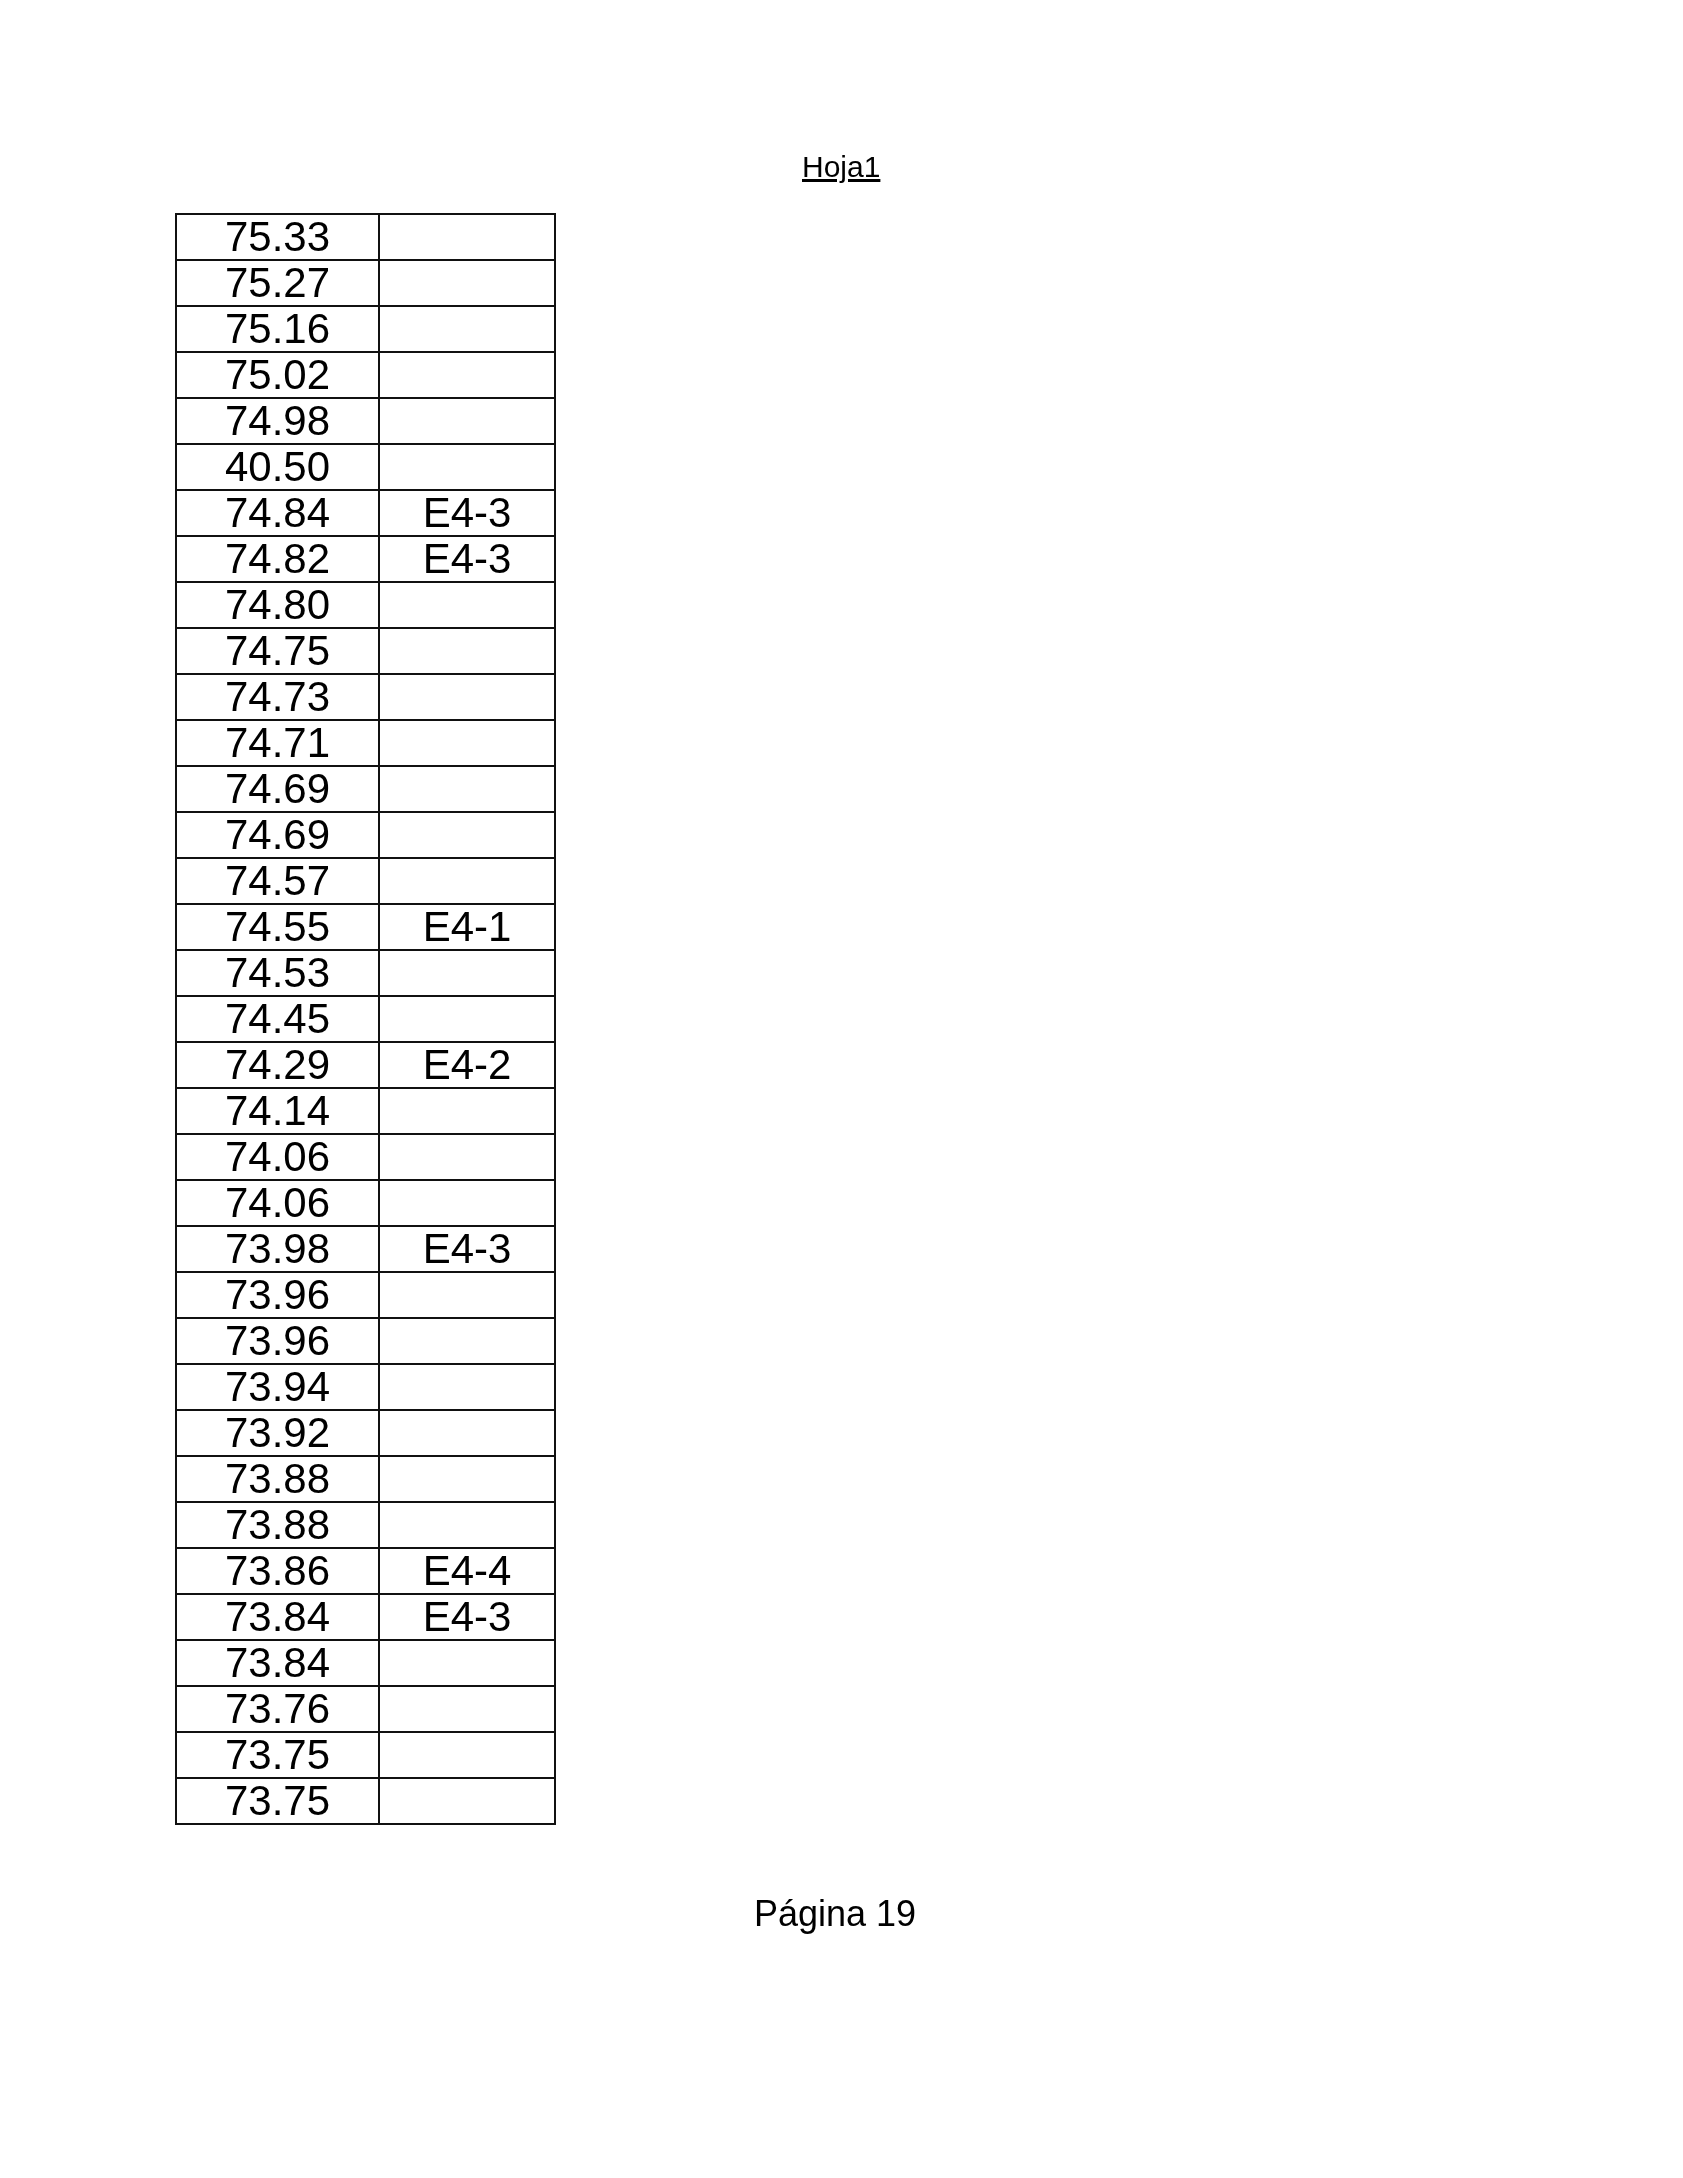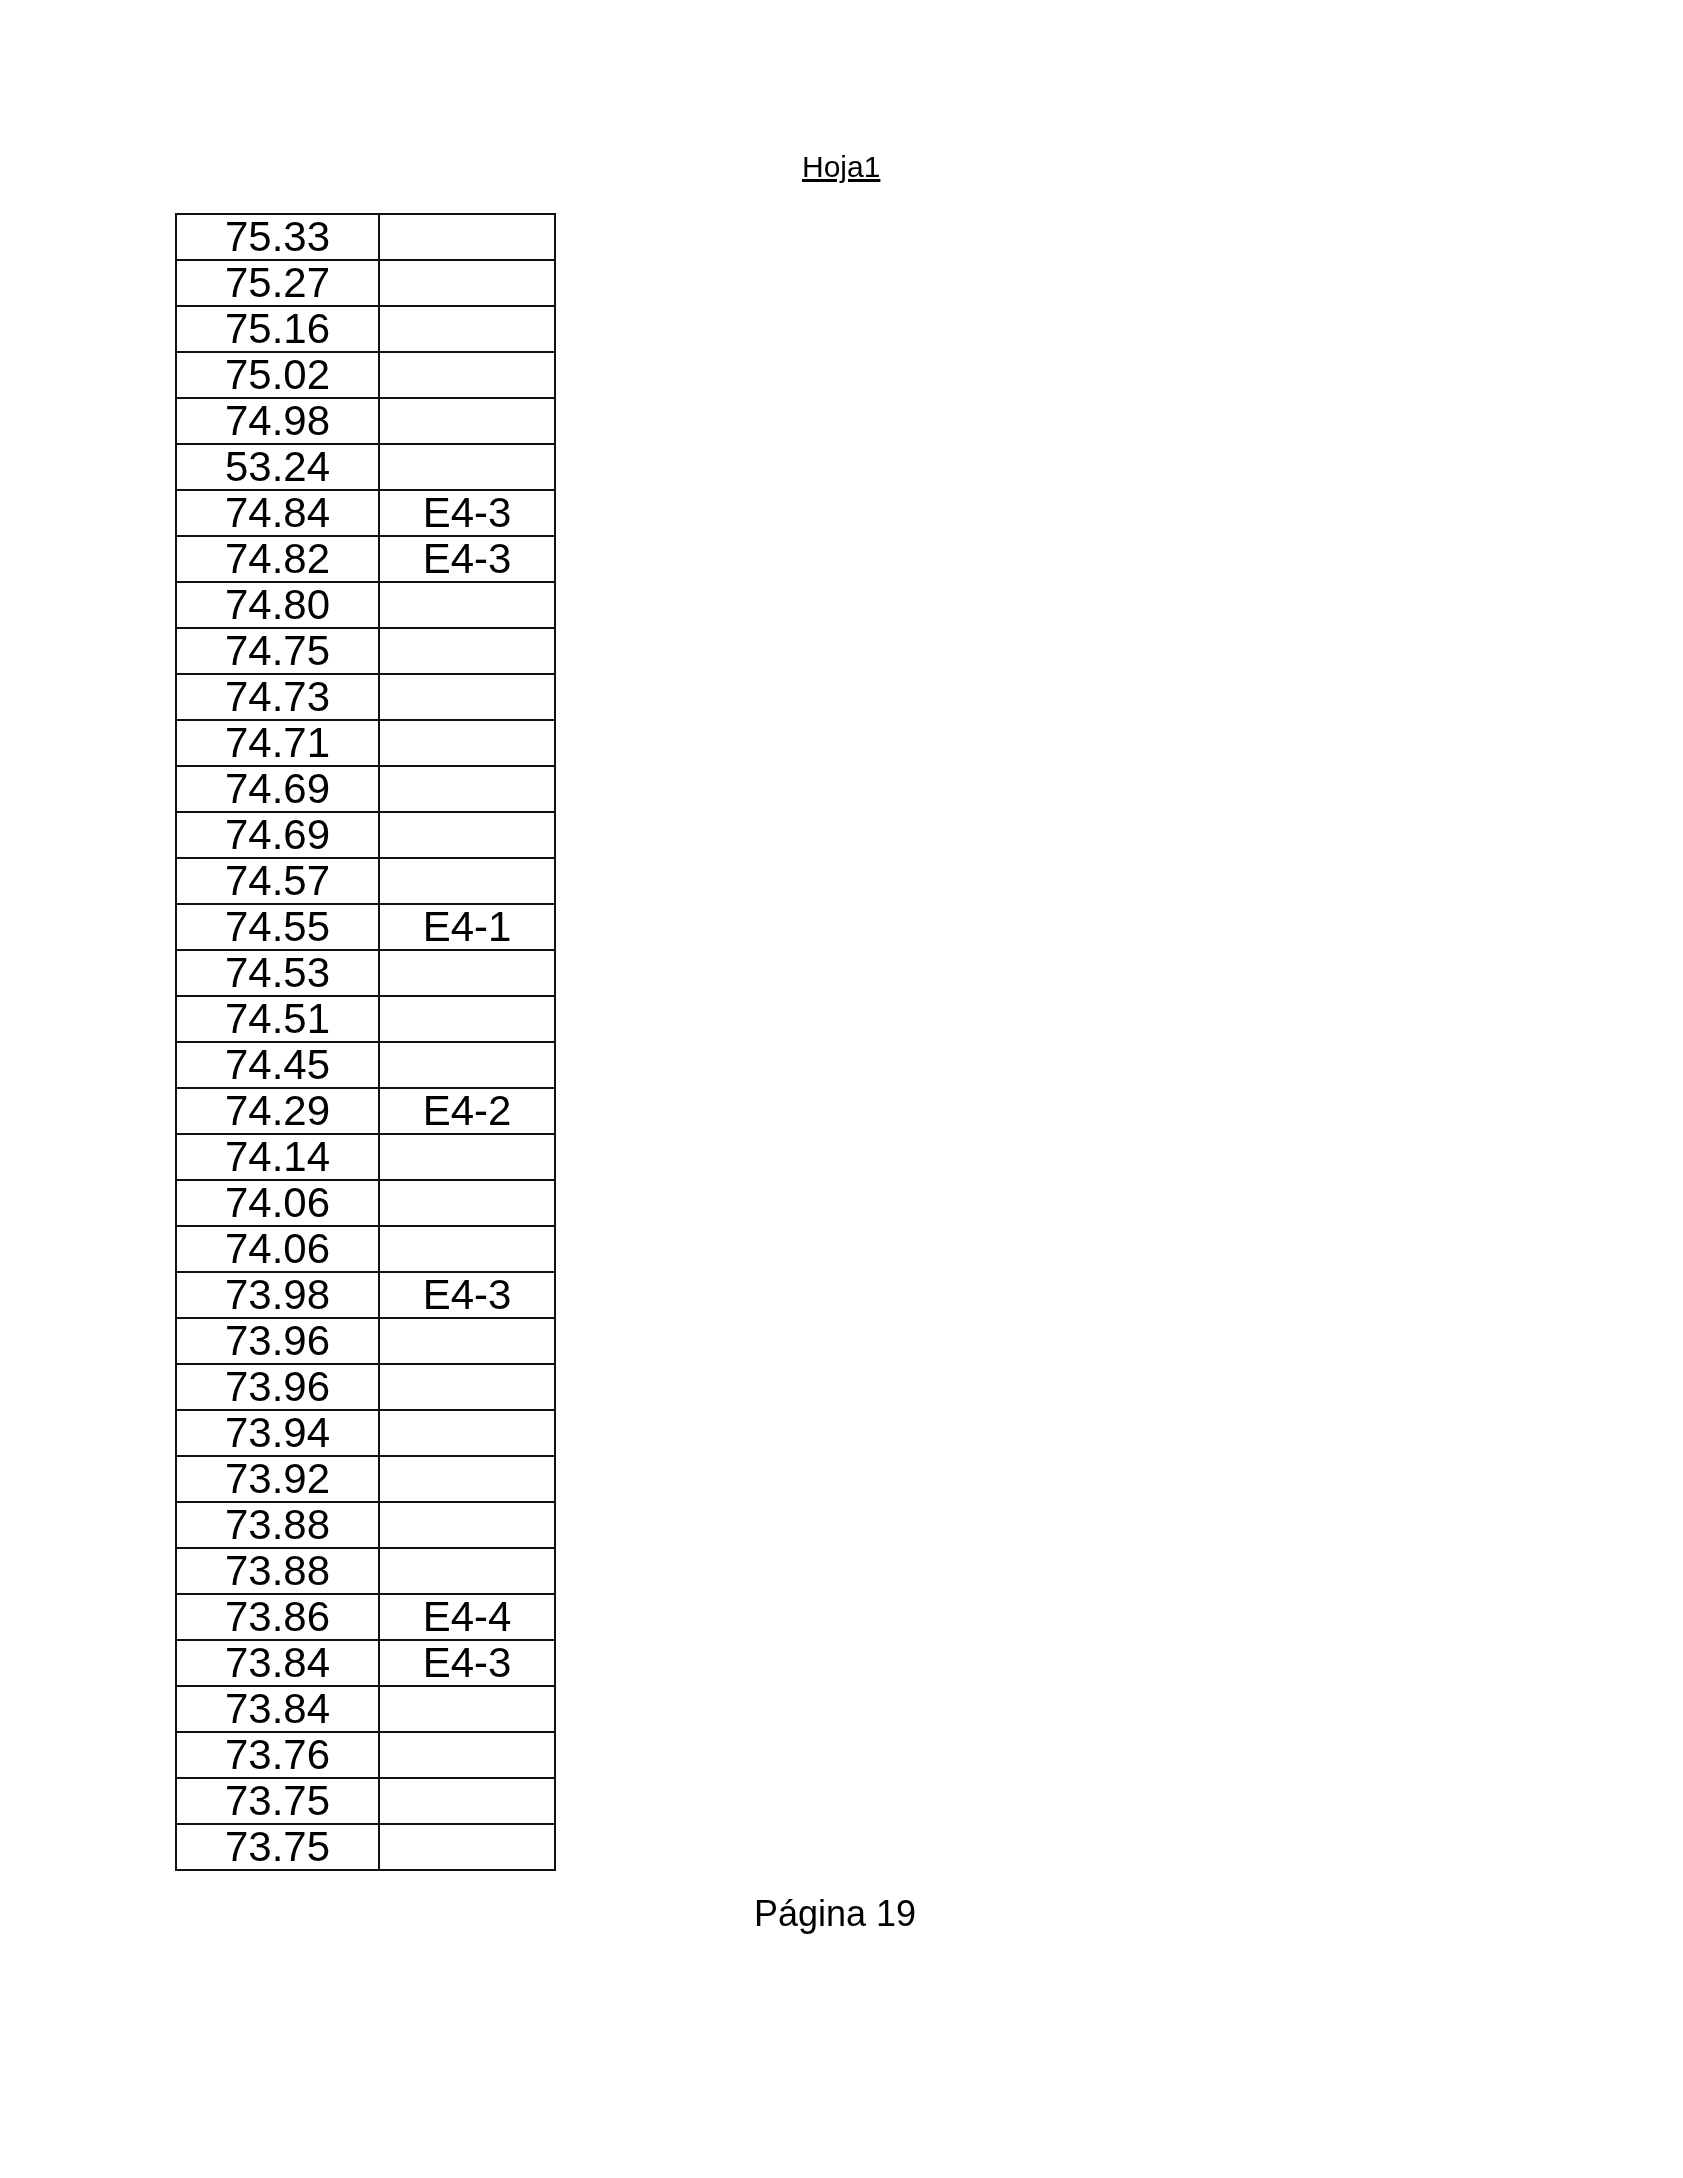--- a/index.html
+++ b/index.html
@@ -79,21 +79,21 @@
       </tr>
     <tr>
         <td>75.02</td>
         <td></td>
       </tr>
     <tr>
         <td>74.98</td>
         <td></td>
       </tr>
     <tr>
-        <td>53.24</td>
+        <td>40.50</td>
         <td></td>
       </tr>
     <tr>
         <td>74.84</td>
         <td>E4-3</td>
       </tr>
     <tr>
         <td>74.82</td>
         <td>E4-3</td>
       </tr>
@@ -127,24 +127,20 @@
       </tr>
     <tr>
         <td>74.55</td>
         <td>E4-1</td>
       </tr>
     <tr>
         <td>74.53</td>
         <td></td>
       </tr>
     <tr>
-        <td>74.51</td>
-        <td></td>
-      </tr>
-    <tr>
         <td>74.45</td>
         <td></td>
       </tr>
     <tr>
         <td>74.29</td>
         <td>E4-2</td>
       </tr>
     <tr>
         <td>74.14</td>
         <td></td>

